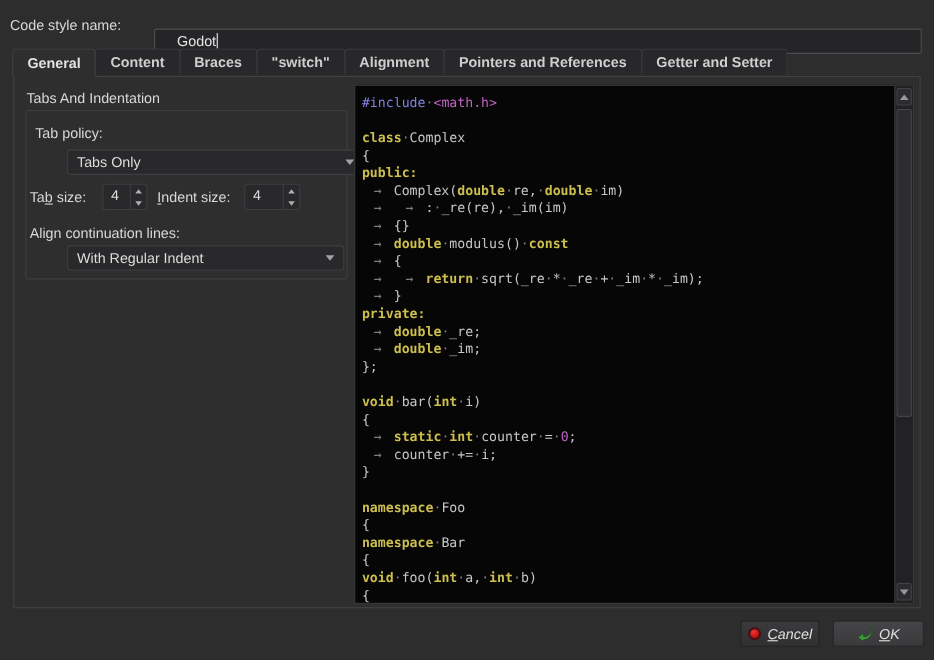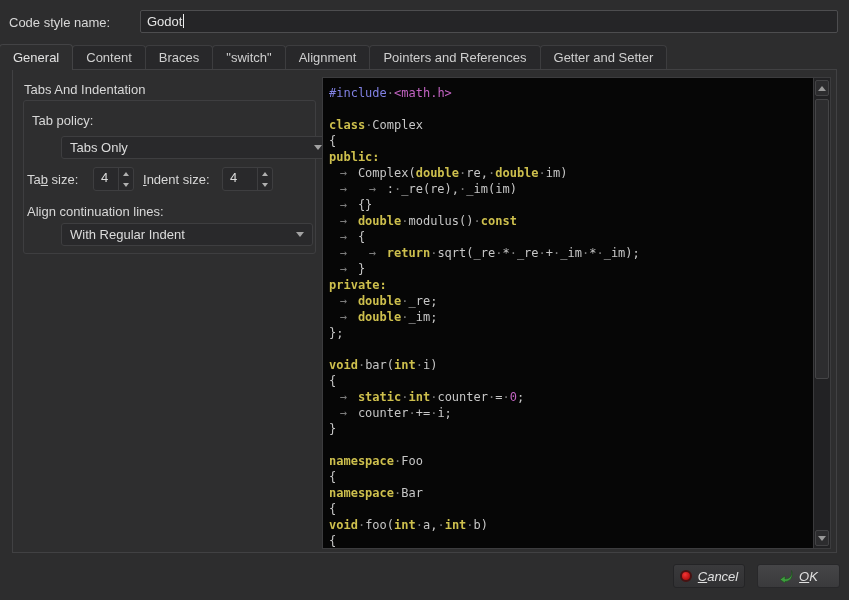--- a/index.html
+++ b/index.html
@@ -9,28 +9,28 @@
     background:#2d2d2e;
     font-family:"Liberation Sans", sans-serif;
     font-size:13px;
     color:#d8d8d8;
   }
   u { text-decoration:underline; }
 
   
   .name-label { position:absolute; left:9px; top:15px;text-align:center; }
   .name-field {
-    position:absolute; left:140px; top:10px; width:698px; height:23px;
+    position:absolute; left:140px; top:26px; width:698px; height:23px;
     background:#252527; border:1px solid #4d4d4f; border-radius:2px;
-    padding:0 6px; line-height:21px; color:#e4e4e4;
+    padding:0 20px; line-height:21px; color:#e4e4e4;
   }
   .caret { display:inline-block; width:1px; height:14px; background:#ececec; vertical-align:-2px; margin-left:1px; }
 
   
-  .tab-bar { position:absolute; left:0; top:44px; height:26px; display:flex; align-items:center; z-index:3; }
+  .tab-bar { position:absolute; left:12px; top:44px; height:26px; display:flex; align-items:flex-start; z-index:3;font-weight:bold; }
   .tab {
     height:24px; line-height:23px; padding:0 13px; margin-left:-1px;
     background:#28282a; border:1px solid #3d3d3f; border-bottom:none;
     border-radius:4px 4px 0 0; color:#cfcfcf; white-space:nowrap; cursor:default;
   }
   .tab.active {
     height:26px; line-height:25px; background:#2e2e2f;
     border-color:#434345; position:relative; z-index:4; color:#e2e2e2;
   }
   .pane {

